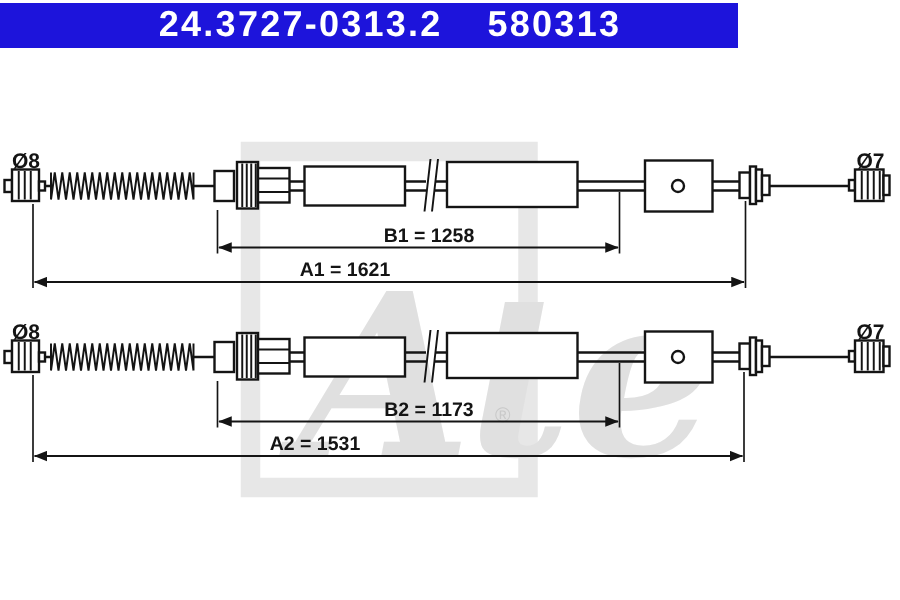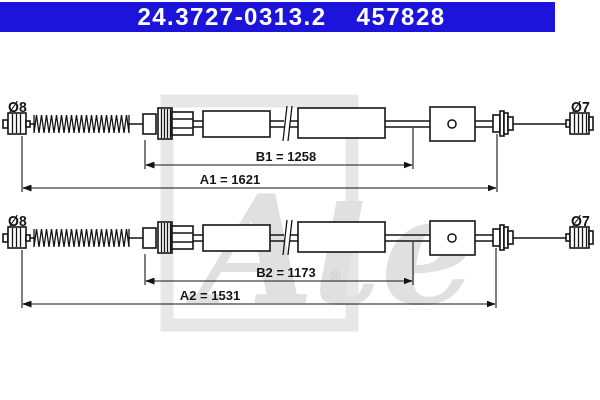--- a/index.html
+++ b/index.html
@@ -1,20 +1,20 @@
 <!DOCTYPE html>
 <html><head>
 <meta charset="utf-8">
 <style>
   html,body{margin:0;padding:0;}
   body{width:600px;height:400px;background:#ffffff;overflow:hidden;
        font-family:"Liberation Sans",sans-serif;position:relative;}
   .stage{position:absolute;inset:0;width:600px;height:400px;}
   .header-bar{
-    position:absolute;left:0;top:2px;width:555px;height:30px;
+    position:absolute;left:0;top:2px;width:492px;height:30px;
     background:#1d14db;color:#ffffff;
     display:flex;align-items:center;justify-content:center;gap:30px;
     font-weight:bold;font-size:24px;letter-spacing:1.5px;
   }
   .header-bar .shift{display:flex;gap:30px;transform:translateX(14px);}
   svg text.dimtxt{
     font-family:"Liberation Sans",sans-serif;
     font-size:13px;font-weight:bold;fill:#141414;
   }
   svg text.dia{
@@ -32,21 +32,21 @@
   .ext{stroke:#141414;stroke-width:1.1;fill:none;}
 </style>
 </head>
 <body>
 
 <div class="stage">
 
   <div class="header-bar">
     <div class="shift">
       <span>24.3727-0313.2</span>
-      <span>457828</span>
+      <span>580313</span>
     </div>
   </div>
 
   <svg width="600" height="400" viewBox="0 0 600 400" style="position:absolute;left:0;top:0;">
 
     <defs>
       <marker id="arrL" markerWidth="9" markerHeight="8" refX="0.5" refY="3.5" orient="0" markerUnits="userSpaceOnUse">
         <path d="M0,3.5 L9,0 L9,7 z" fill="#141414"></path>
       </marker>
       <marker id="arrR" markerWidth="9" markerHeight="8" refX="8.5" refY="3.5" orient="0" markerUnits="userSpaceOnUse">

